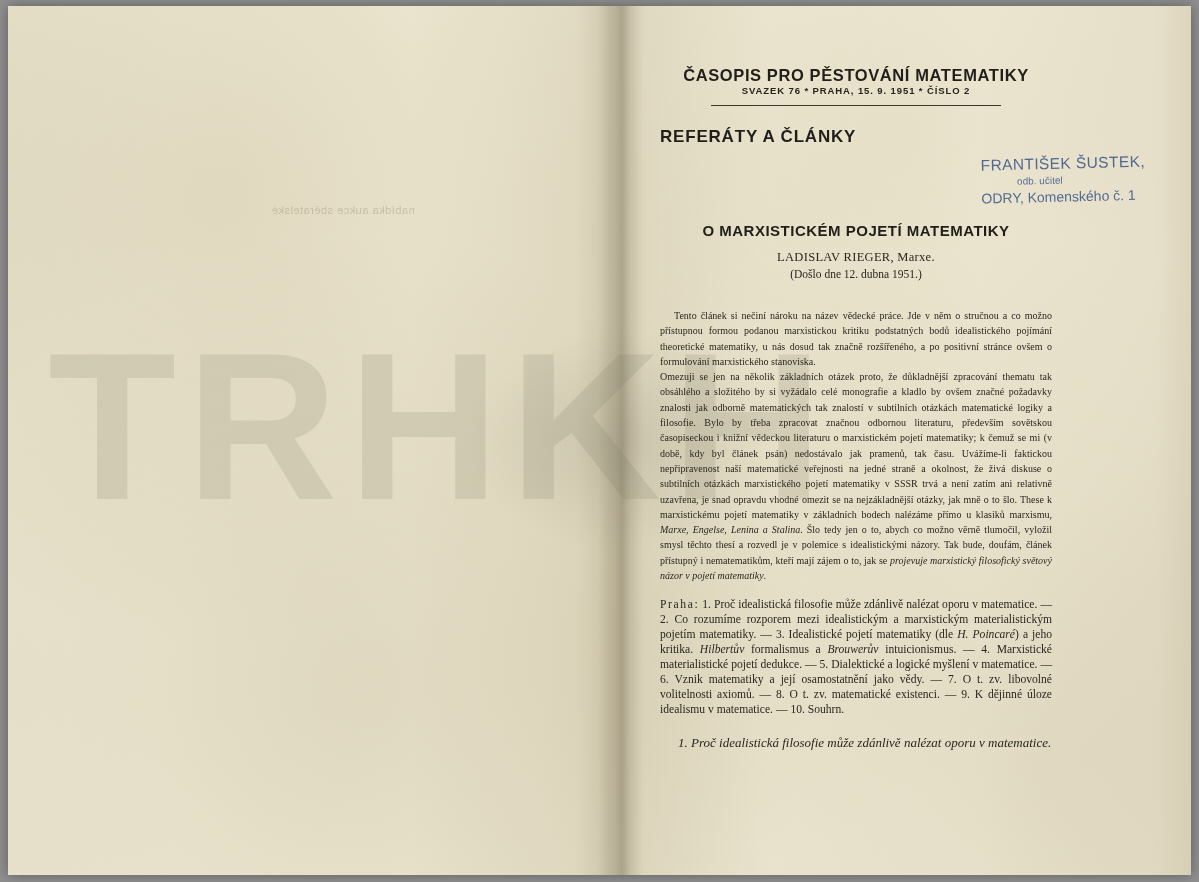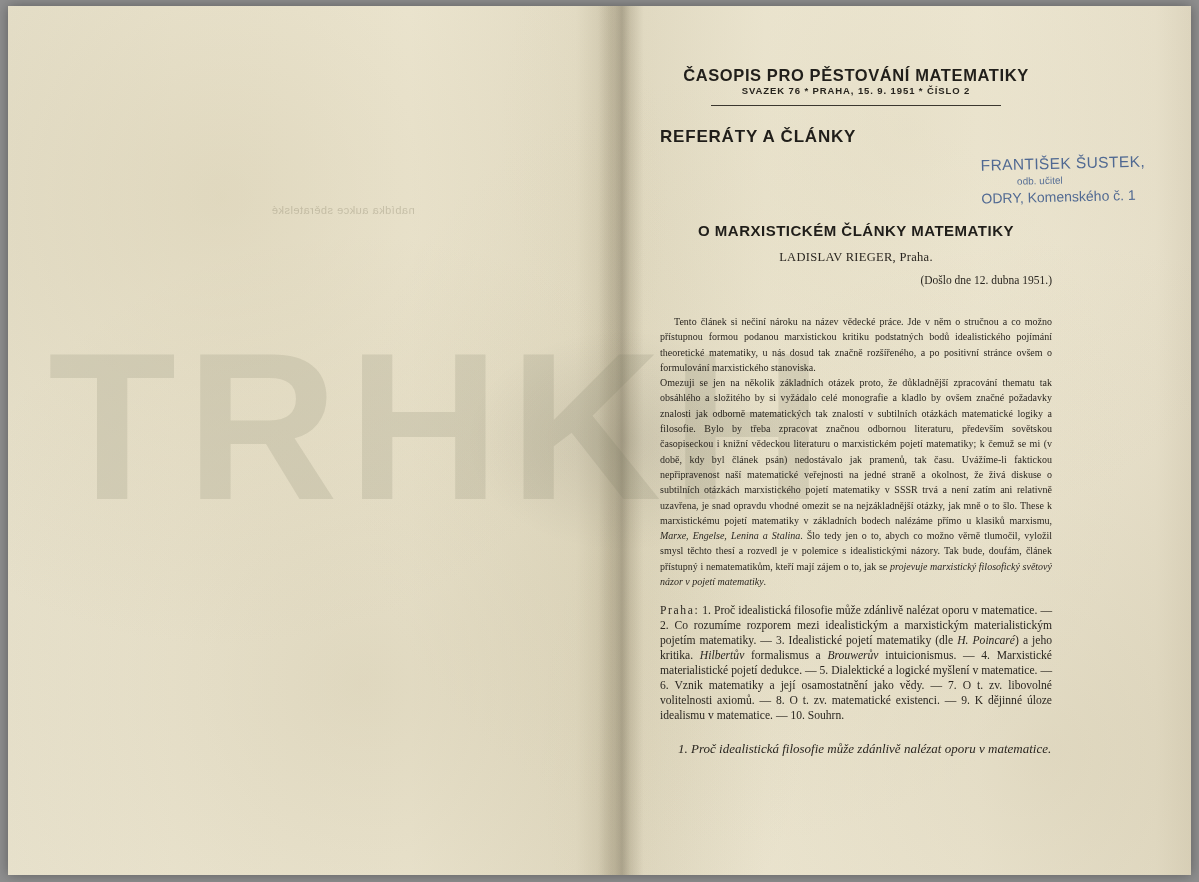--- a/index.html
+++ b/index.html
@@ -169,22 +169,22 @@
   .author {
     font-family: "Liberation Serif", serif;
     font-size: 12.5px;
     text-align: center;
     margin-top: 11px;
     letter-spacing: 0.3px;
   }
   .received {
     font-family: "Liberation Serif", serif;
     font-size: 11.5px;
-    text-align: right;
-    margin-top: 9px;
+    text-align: center;
+    margin-top: 3px;
   }
 
   .body-text {
     font-family: "Liberation Serif", serif;
     font-size: 10px;
     line-height: 15.3px;
     text-align: justify;
     margin-top: 28px;
     hyphens: manual;
   }
@@ -251,22 +251,22 @@
     <div id="watermark">TRHKH</div>
 
     <div id="right-page">
 
       <div class="masthead-title">ČASOPIS PRO PĚSTOVÁNÍ MATEMATIKY</div>
       <div class="masthead-issue">SVAZEK 76 * PRAHA, 15. 9. 1951 * ČÍSLO 2</div>
       <div class="rule"></div>
 
       <div class="section-head">REFERÁTY A ČLÁNKY</div>
 
-      <div class="article-title">O MARXISTICKÉM ČLÁNKY MATEMATIKY</div>
-      <div class="author">LADISLAV RIEGER, Praha.</div>
+      <div class="article-title">O MARXISTICKÉM POJETÍ MATEMATIKY</div>
+      <div class="author">LADISLAV RIEGER, Marxe.</div>
       <div class="received">(Došlo dne 12. dubna 1951.)</div>
 
       <div class="body-text">
         <p class="indent">Tento článek si nečiní nároku na název vědecké práce. Jde v něm o stručnou a co možno přístupnou formou podanou marxistickou kritiku podstatných bodů idealistického pojímání theoretické matematiky, u nás dosud tak značně rozšířeného, a po positivní stránce ovšem o formulování marxistického stanoviska.</p>
         <p>Omezuji se jen na několik základních otázek proto, že důkladnější zpracování thematu tak obsáhlého a složitého by si vyžádalo celé monografie a kladlo by ovšem značné požadavky znalosti jak odborně matematických tak znalostí v subtilních otázkách matematické logiky a filosofie. Bylo by třeba zpracovat značnou odbornou literaturu, především sovětskou časopiseckou i knižní vědeckou literaturu o marxistickém pojetí matematiky; k čemuž se mi (v době, kdy byl článek psán) nedostávalo jak pramenů, tak času. Uvážíme-li faktickou nepřipravenost naší matematické veřejnosti na jedné straně a okolnost, že živá diskuse o subtilních otázkách marxistického pojetí matematiky v SSSR trvá a není zatím ani relativně uzavřena, je snad opravdu vhodné omezit se na nejzákladnější otázky, jak mně o to šlo. These k marxistickému pojetí matematiky v základních bodech nalézáme přímo u klasiků marxismu, <i>Marxe, Engelse, Lenina a Stalina</i>. Šlo tedy jen o to, abych co možno věrně tlumočil, vyložil smysl těchto thesí a rozvedl je v polemice s idealistickými názory. Tak bude, doufám, článek přístupný i nematematikům, kteří mají zájem o to, jak se <i>projevuje marxistický filosofický světový názor v pojetí matematiky</i>.</p>
       </div>
 
       <div class="contents">
         <span class="label">Praha:</span>
         <span>1. Proč idealistická filosofie může zdánlivě nalézat oporu v matematice. — 2. Co rozumíme rozporem mezi idealistickým a marxistickým materialistickým pojetím matematiky. — 3. Idealistické pojetí matematiky (dle <i>H. Poincaré</i>) a jeho kritika. <i>Hilbertův</i> formalismus a <i>Brouwerův</i> intuicionismus. — 4. Marxistické materialistické pojetí dedukce. — 5. Dialektické a logické myšlení v matematice. — 6. Vznik matematiky a její osamostatnění jako vědy. — 7. O t. zv. libovolné volitelnosti axiomů. — 8. O t. zv. matematické existenci. — 9. K dějinné úloze idealismu v matematice. — 10. Souhrn.</span>

